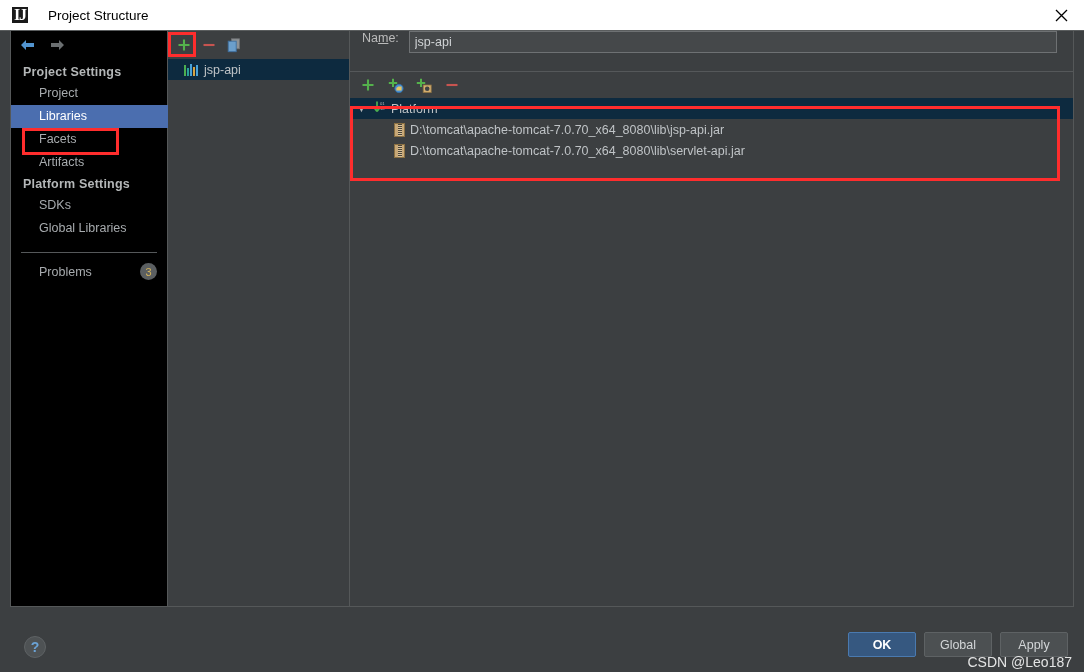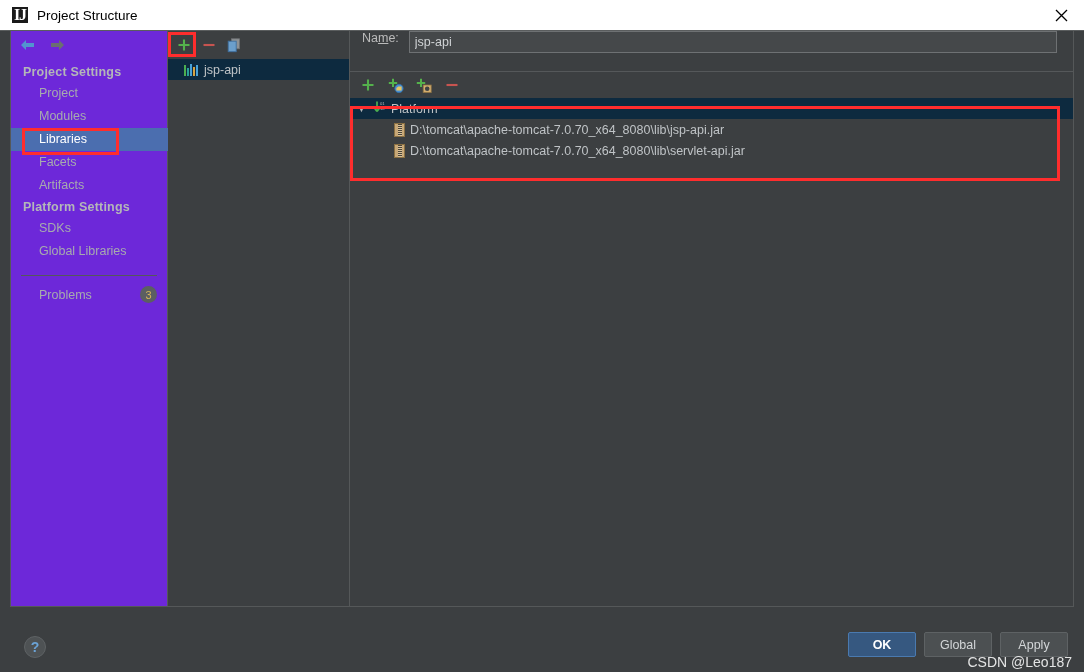--- a/index.html
+++ b/index.html
@@ -38,21 +38,21 @@
     font-size: 16px;
     font-weight: bold;
     display: flex;
     align-items: center;
     justify-content: center;
     font-family: "Liberation Serif", serif;
     letter-spacing: -1px;
     flex: none;
   }
   .title-text {
-    margin-left: 9px;
+    margin-left: 20px;
     font-size: 13.5px;
     color: #000000;
     white-space: nowrap;
   }
   .title-close {
     position: absolute;
     right: 0; top: 0;
     width: 46px;
     height: 30px;
     display: flex;
@@ -71,21 +71,21 @@
     box-sizing: border-box;
     border-top: 1px solid #5a5d5e;
   }
 
   
   .sidebar {
     position: absolute;
     left: 10px; top: 0px;
     width: 158px;
     height: 576px;
-    background: #6d28d9;
+    background: #000000;
     border: 1px solid #555859;
     border-top: none;
     box-sizing: border-box;
   }
   .nav-arrows {
     height: 28px;
     display: flex;
     align-items: center;
     padding-left: 6px;
     gap: 10px;
@@ -372,21 +372,20 @@
         <div class="arrow-btn">
           <svg width="17" height="14" viewBox="0 0 17 14" aria-hidden="true">
             <path d="M10,2 L15,7 L10,12 L10,9 L2,9 L2,5 L10,5 Z" fill="#6b6f71"></path>
           </svg>
         </div>
       </div>
 
       <div class="sidebar-scroll">
         <div class="group-title">Project Settings</div>
         <div class="nav-item">Project</div>
-        <div class="nav-item">Modules</div>
         <div class="nav-item selected">Libraries</div>
         <div class="nav-item">Facets</div>
         <div class="nav-item">Artifacts</div>
 
         <div class="group-title">Platform Settings</div>
         <div class="nav-item">SDKs</div>
         <div class="nav-item">Global Libraries</div>
 
         <div class="nav-sep"></div>
 

